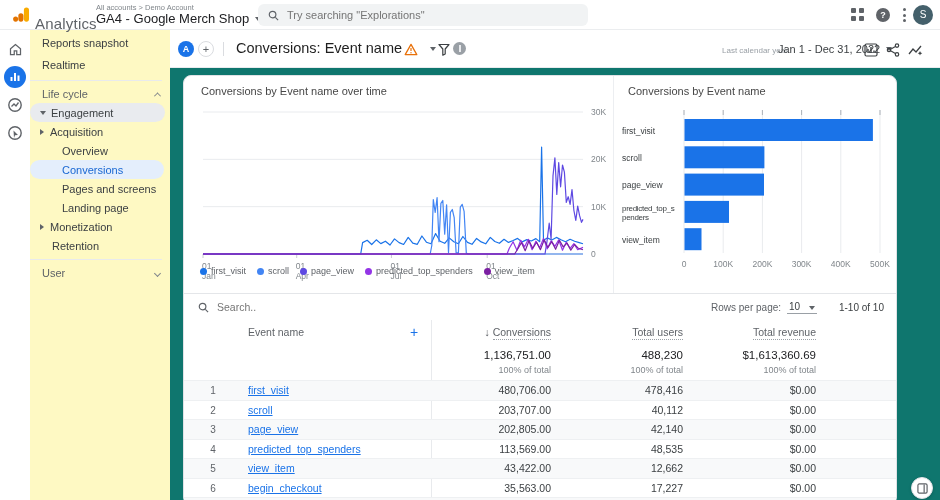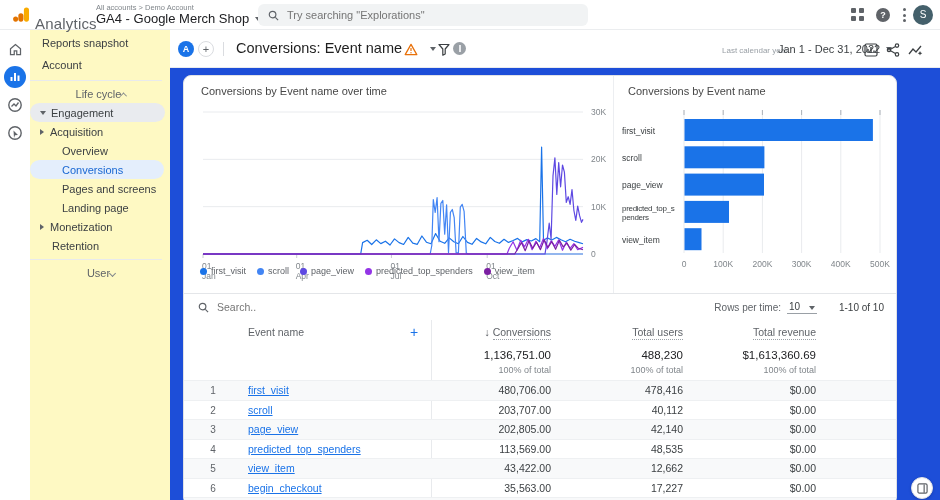--- a/index.html
+++ b/index.html
@@ -56,38 +56,38 @@
   .rail-item { position:absolute; left:4px; width:22px; height:22px; display:flex; align-items:center;
                justify-content:center; cursor:pointer; }
   .rail-sel { background:#1a73e8; border-radius:50%; }
 
   
   .sidebar { position:absolute; left:30px; top:30px; width:140px; bottom:0; background:#fef9c3; z-index:3; }
   #sidebar-nav { position:absolute; left:0; top:2px; width:140px; }
   .sb-item { display:flex; align-items:center; font-size:11px; color:#3c4043; cursor:pointer; height:19px; }
   .sb-item.link { height:22px; padding-left:12px; }
   .sb-item.link2 { padding-left:22px; }
-  .sb-item.section { height:18px; padding:0 10px 0 12px; color:#5f6368; justify-content:center; }
+  .sb-item.section { height:18px; padding:0 10px 0 12px; color:#5f6368; justify-content:space-between; }
   .sb-item.parent { padding-left:10px; }
   .sb-item.child { padding-left:32px; }
   .sb-item.hl { background:#e9ebef; border-radius:16px; margin-right:5px; }
   .sb-item.sel { background:#e4eefc; color:#1967d2; border-radius:16px; margin-right:6px; }
   .sb-divider { height:1px; background:#e8eaed; margin:4px 8px 4px 0; }
   .tri-right-s { width:0; height:0; border-left:4px solid #5f6368; border-top:3.5px solid transparent;
                  border-bottom:3.5px solid transparent; margin-right:6px; }
   .tri-down-s { width:0; height:0; border-top:4px solid #5f6368; border-left:3.5px solid transparent;
                 border-right:3.5px solid transparent; margin-right:5px; }
   .chev { width:5px; height:5px; border-right:1.4px solid #80868b; border-bottom:1.4px solid #80868b; }
   .chev.up { transform:rotate(-135deg) translate(-1px,-1px); }
   .chev.down { transform:rotate(45deg); }
   .tri-down { width:0; height:0; border-top:4px solid #5f6368; border-left:3.5px solid transparent;
               border-right:3.5px solid transparent; display:inline-block; margin-left:6px; }
 
   
-  .main-bg { position:absolute; left:170px; top:68px; right:0; bottom:0; background:#1d4ed8; }
+  .main-bg { position:absolute; left:170px; top:68px; right:0; bottom:0; background:#0f766e; }
   .card { position:absolute; left:183px; top:75px; width:714px; height:430px; background:#fff;
           border:1px solid #e0e2e6; border-radius:8px; overflow:hidden; }
   .chart-title { position:absolute; top:9px; font-size:11px; color:#474747; }
   .chart-vdivider { position:absolute; left:429px; top:0; width:1px; height:217px; background:#eceef1; }
   #line-svg { position:absolute; left:2px; top:20px; }
   #bar-svg { position:absolute; left:434px; top:20px; }
   #legend { position:absolute; left:16px; top:190px; display:flex; align-items:center; gap:11px; }
   .leg-item { display:flex; align-items:center; font-size:9px; color:#5f6368; }
   .leg-item i { width:7px; height:7px; border-radius:50%; margin-right:4px; display:inline-block; }
 
@@ -239,21 +239,21 @@
       </svg>
     </span>
   </div>
 
   <div class="sidebar">
     <div id="sidebar-nav">
         <div class="sb-item link">
           <span>Reports snapshot</span>
         </div>
         <div class="sb-item link">
-          <span>Account</span>
+          <span>Realtime</span>
         </div>
         <div class="sb-divider"></div>
         <div class="sb-item section">
           <span>Life cycle</span>
           <span class="chev up"></span>
         </div>
         <div class="sb-item parent hl">
           <span class="tri-down-s"></span>
           <span>Engagement</span>
         </div>
@@ -376,21 +376,21 @@
 
       <div class="table-wrap">
         <div class="tbl-vdivider"></div>
         <div class="search-row">
           <svg width="11" height="11" viewBox="0 0 12 12">
             <circle cx="5" cy="5" r="3.6" fill="none" stroke="#5f6368" stroke-width="1.3"></circle>
             <line x1="8" y1="8" x2="11" y2="11" stroke="#5f6368" stroke-width="1.3"></line>
           </svg>
           <input placeholder="Search.." style="">
           <span class="search-spacer"></span>
-          <span class="rpp-label">Rows per time:</span>
+          <span class="rpp-label">Rows per page:</span>
           <span class="rpp-value">
             <span>10</span>
             <i class="tri-down"></i>
           </span>
           <span class="pagination">1-10 of 10</span>
         </div>
         <div class="thead">
           <span class="th" style="left:64px">Event name</span>
           <span class="add-col">+</span>
           <span class="th r-conv" style="right:347px">

